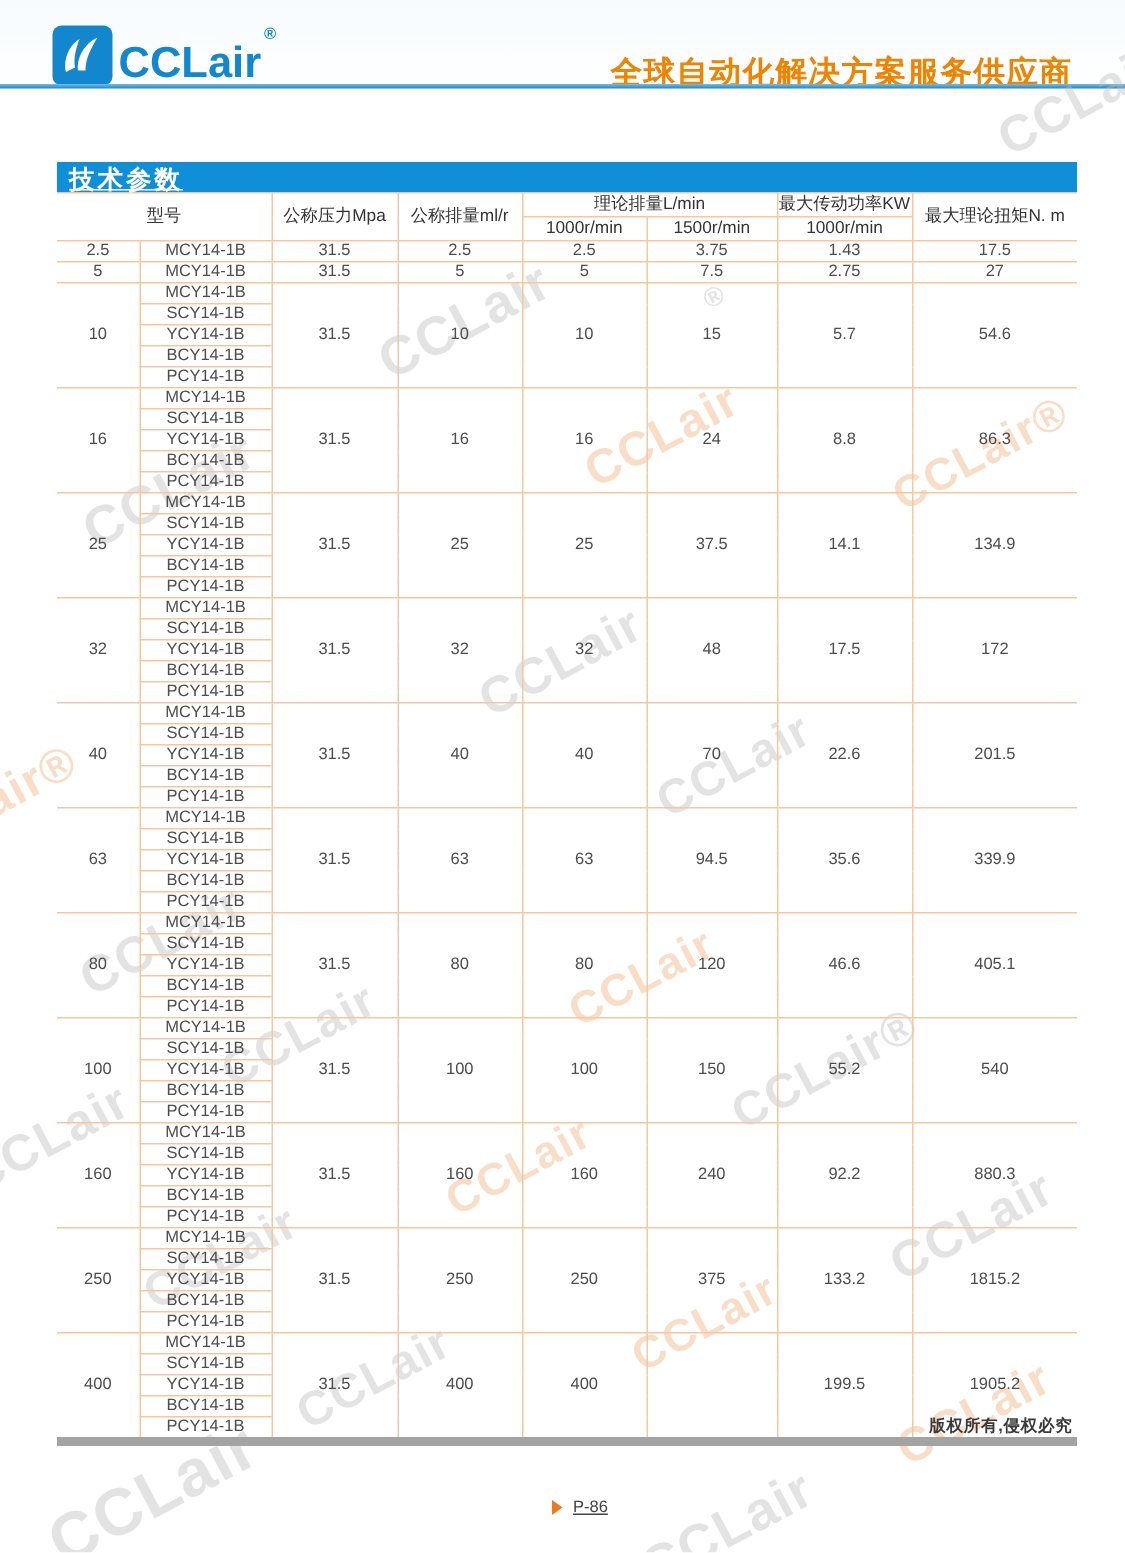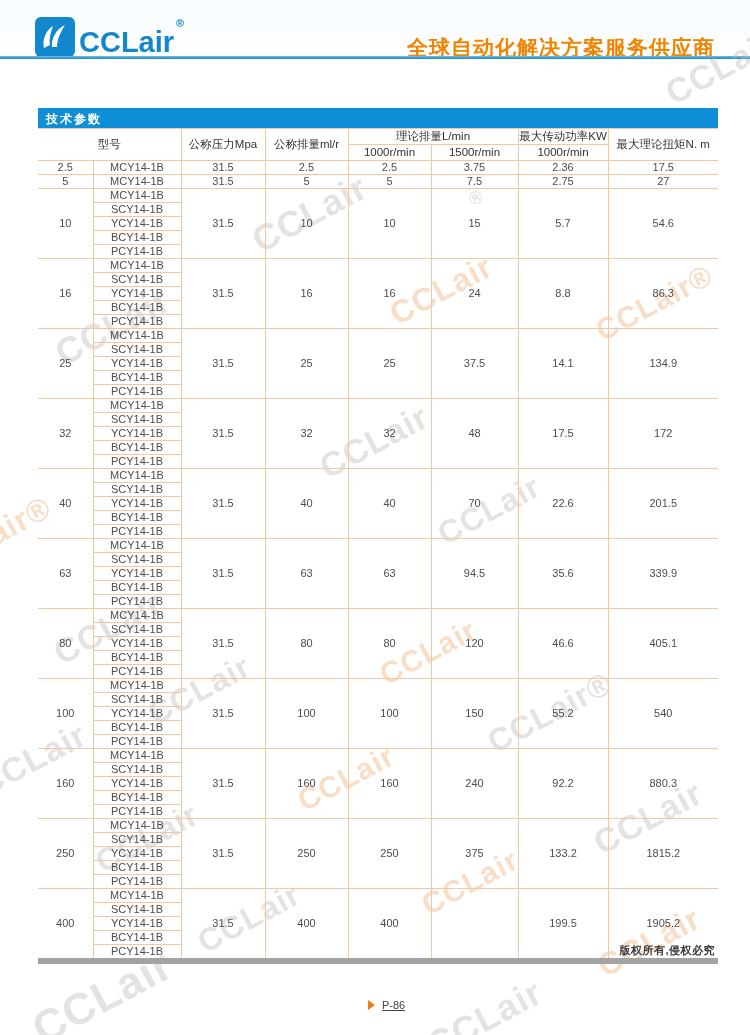--- a/index.html
+++ b/index.html
@@ -37,22 +37,22 @@
     position:absolute;font-weight:bold;letter-spacing:1px;white-space:nowrap;
     transform:rotate(-28deg);transform-origin:left center;line-height:1;
   }
   .wm.gray{color:#bdbdbd;opacity:.42;}
   .wm.peach{color:#eda86e;opacity:.38;}
 
   
   .params{position:absolute;left:38px;top:108px;width:680px;}
   .sec-title{
     height:20px;background:#0f8fd7;color:#ffffff;
-    font-size:12px;font-weight:bold;letter-spacing:2px;
-    display:flex;align-items:flex-end;padding-left:8px;box-sizing:border-box;
+    font-size:17px;font-weight:bold;letter-spacing:2px;
+    display:flex;align-items:flex-start;padding-left:8px;box-sizing:border-box;text-decoration:underline;
   }
   table.params-tbl{
     border-collapse:collapse;table-layout:fixed;width:680px;
     border-left:hidden;border-right:hidden;
     border-top:1px solid #f5c7a0;border-bottom:6px solid #a3a3a3;
   }
   .params-tbl th,.params-tbl td{
     border:1px solid #f5c7a0;text-align:center;vertical-align:middle;
     padding:0;overflow:hidden;
   }
@@ -152,21 +152,21 @@
         </tr>
       </thead>
       <tbody>
           <tr>
             <td>2.5</td>
             <td>MCY14-1B</td>
             <td>31.5</td>
             <td>2.5</td>
             <td>2.5</td>
             <td>3.75</td>
-            <td>2.36</td>
+            <td>1.43</td>
             <td>17.5</td>
           </tr>
           <tr>
             <td>5</td>
             <td>MCY14-1B</td>
             <td>31.5</td>
             <td>5</td>
             <td>5</td>
             <td>7.5</td>
             <td>2.75</td>

